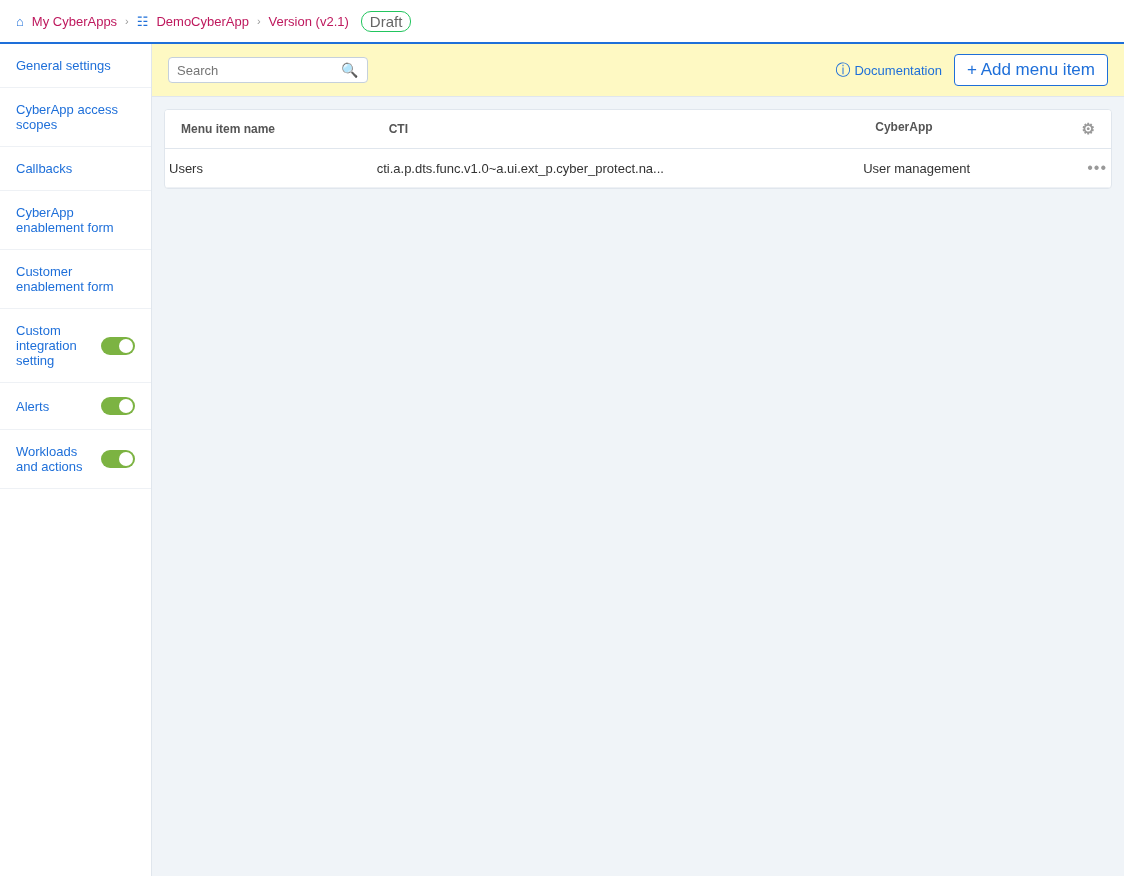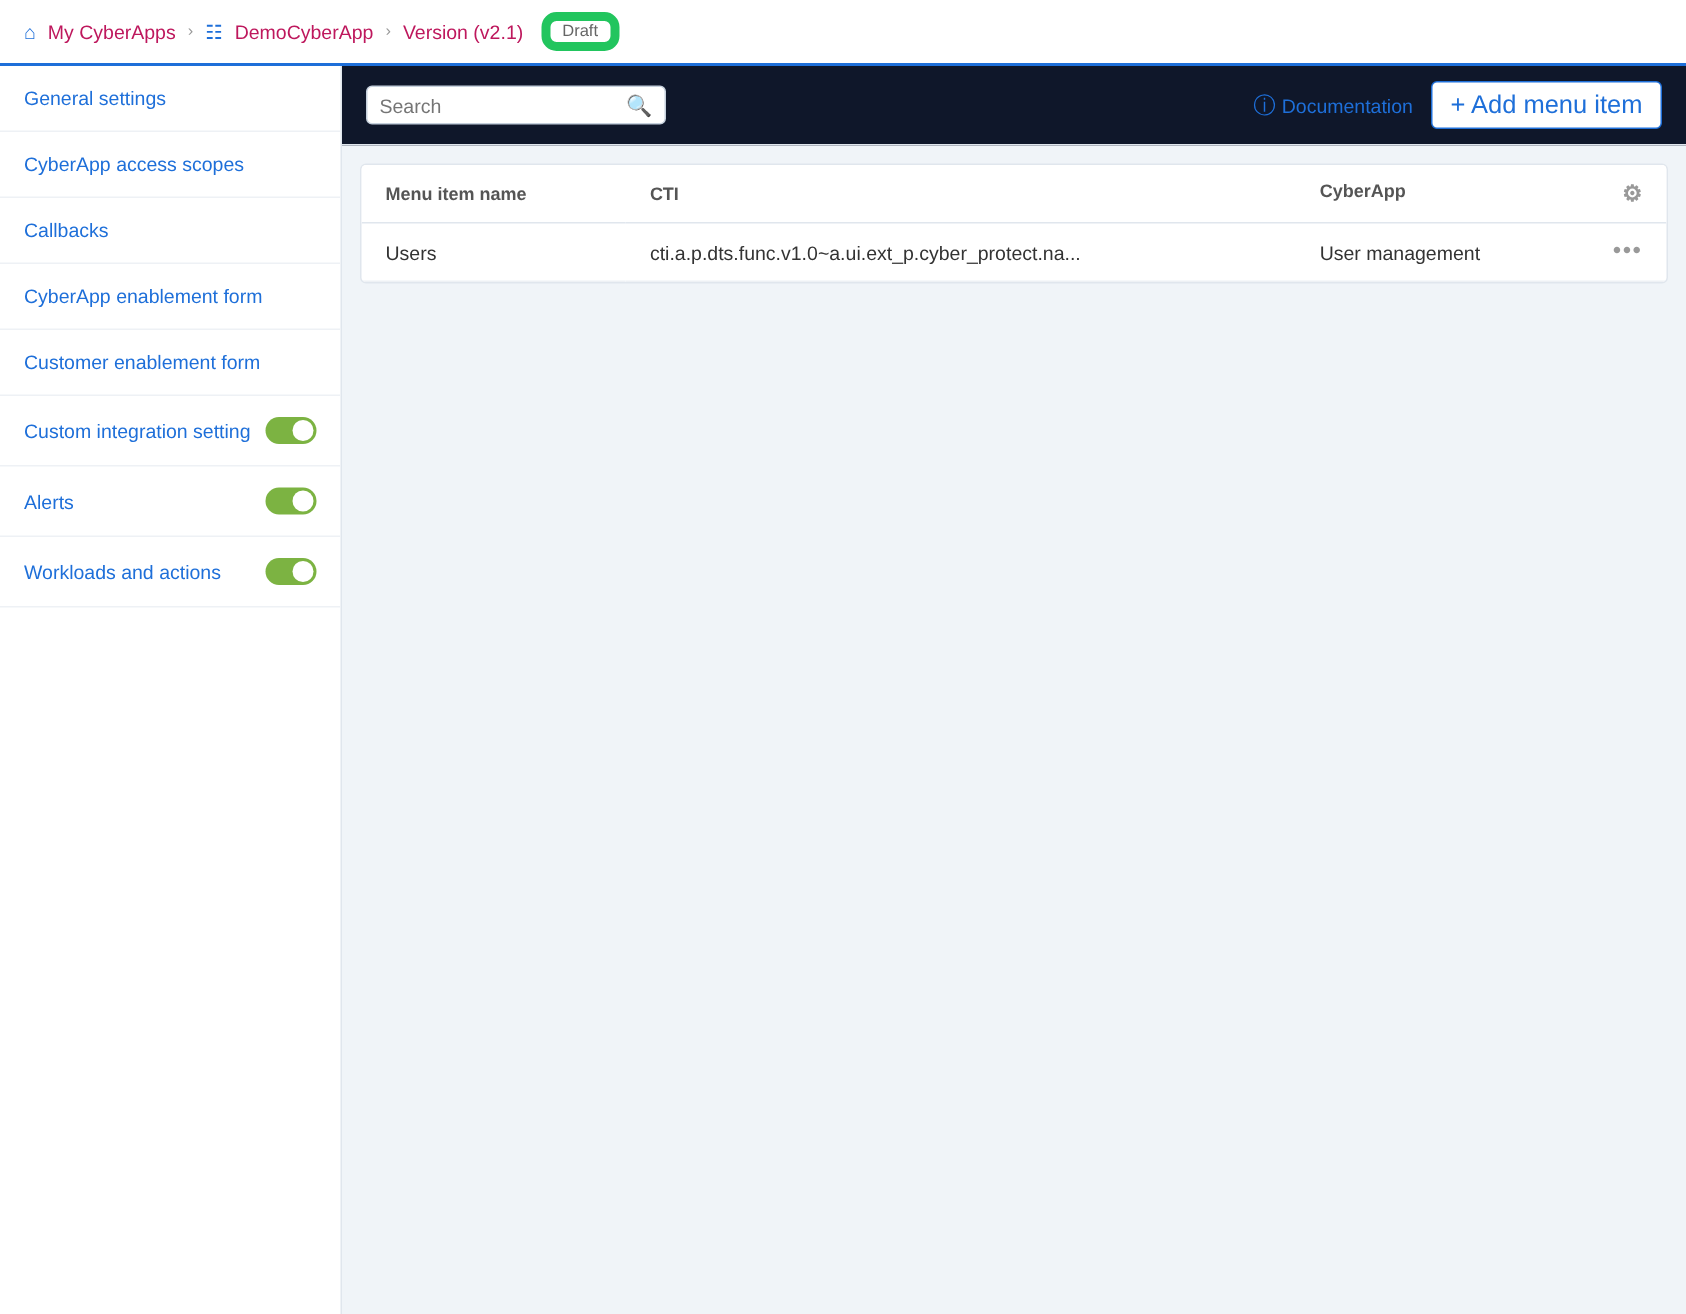--- a/index.html
+++ b/index.html
@@ -11,34 +11,34 @@
       background: #fff;
       border-bottom: 2px solid #1e6fd9;
       display: flex;
       align-items: center;
       padding: 0 16px;
       gap: 8px;
     }
     .top-bar-item { color: #be185d; font-size: 13px; display: flex; align-items: center; gap: 6px; cursor: pointer; }
     .top-bar-chevron { color: #999; font-size: 11px; }
     .draft-badge {
-      border: 6px solid #22c55e;
+      border: 1px solid #22c55e;
       border-radius: 10px;
       padding: 1px 8px;
-      font-size: 11px;
+      font-size: 15px;
       color: #666;
       margin-left: 4px;
     }
 
     
     .layout { display: flex; height: calc(100vh - 44px); }
 
     
     .sidebar {
-      width: 228px;
+      width: 152px;
       background: #fff;
       border-right: 1px solid #e0e6ed;
       flex-shrink: 0;
       overflow-y: auto;
     }
     .sidebar-item {
       padding: 14px 16px;
       border-bottom: 1px solid #eef1f5;
       cursor: pointer;
       color: #1e6fd9;
@@ -83,21 +83,21 @@
     .main {
       flex: 1;
       display: flex;
       flex-direction: column;
       background: #f0f4f8;
       overflow: hidden;
     }
 
     
     .toolbar {
-      background: #0f172a;
+      background: #fef9c3;
       border-bottom: 1px solid #e0e6ed;
       padding: 10px 16px;
       display: flex;
       align-items: center;
       justify-content: space-between;
     }
     .search-box {
       display: flex;
       align-items: center;
       border: 1px solid #c5d0dc;
@@ -150,21 +150,21 @@
     table { width: 100%; border-collapse: collapse; }
     thead tr { border-bottom: 1px solid #e0e6ed; background: #fff; margin-left: 31px; }
     thead th {
       padding: 10px 16px;
       text-align: left;
       font-weight: 600;
       color: #555;
       font-size: 12px;
     }
     tbody tr { border-bottom: 1px solid #eef1f5; }
-    tbody td { padding: 10px 16px; font-size: 13px; color: #333; }
+    tbody td { padding: 10px 4px; font-size: 13px; color: #333; }
     .settings-icon { color: #999; cursor: pointer; font-size: 15px; float: right; }
     .more-icon { color: #999; cursor: pointer; font-size: 16px; letter-spacing: 1px; }
   </style>
 </head>
 <body>
 
 <div class="top-bar">
   <span style="color:#1e6fd9;">⌂</span>
   <span class="top-bar-item">My CyberApps</span>
   <span class="top-bar-chevron">›</span>

